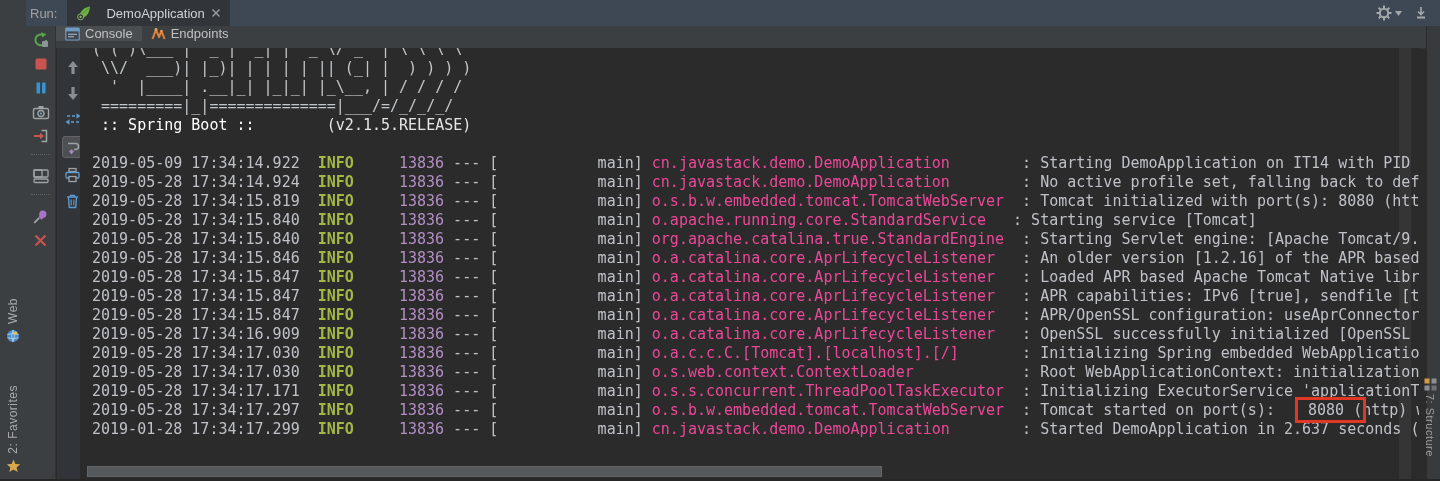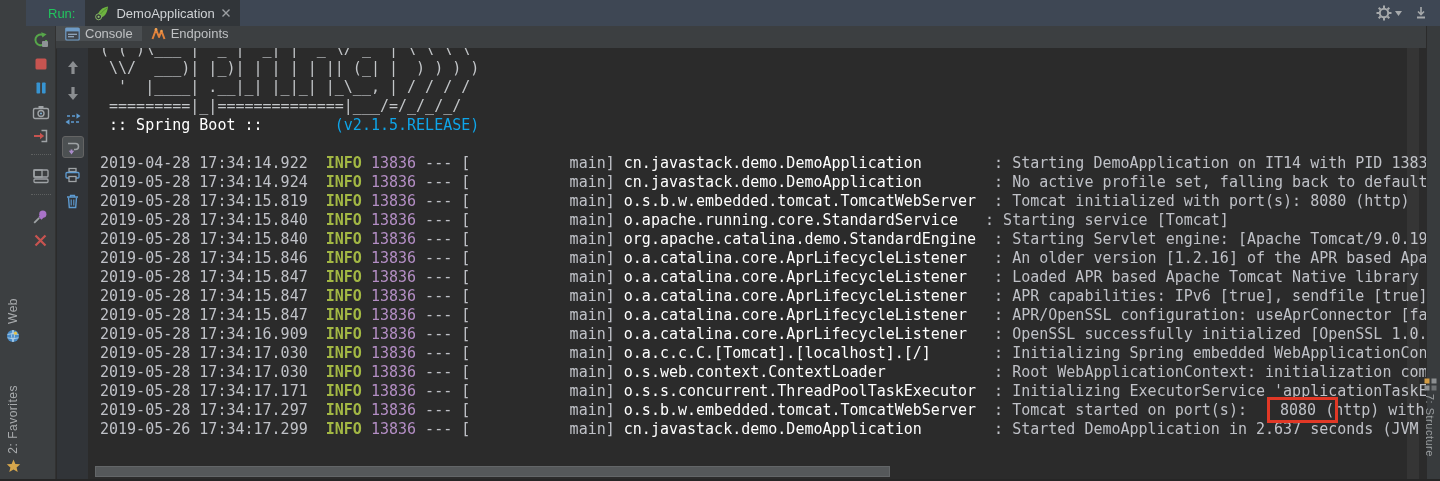--- a/index.html
+++ b/index.html
@@ -7,51 +7,51 @@
        font-family:"Liberation Sans",sans-serif;background:#2b2b2b;
        border-bottom:2px solid #262626;box-sizing:border-box;}
   
   #left-strip{position:absolute;left:0;top:0;width:26px;height:481px;background:#3c3f41;
               border-right:1px solid #323232;}
   .vstrip-btn{position:absolute;left:0;width:26px;display:flex;flex-direction:column;align-items:center;cursor:pointer;}
   .vlabel-up{writing-mode:vertical-rl;transform:rotate(180deg);color:#a8abad;font-size:12px;letter-spacing:.5px;}
   .vlabel-down{writing-mode:vertical-rl;color:#a8abad;font-size:12px;letter-spacing:.5px;}
   
   #top-bar{position:absolute;left:26px;top:0;width:1414px;height:26px;background:#3e4754;display:flex;align-items:center;}
-  #run-label{color:#22c55e;font-size:13px;margin:0 10px 0 22px;}
+  #run-label{color:#a3a3a3;font-size:13px;margin:0 10px 0 4px;}
   #run-tab{height:26px;display:flex;align-items:center;background:#313539;padding:0 9px;gap:6px;cursor:pointer;}
-  #run-tab-title{color:#cfd2d5;font-size:13px;}
+  #run-tab-title{color:#cfd2d5;font-size:13px;margin-left:8px;}
   #top-right{margin-left:auto;display:flex;align-items:center;gap:12px;padding-right:12px;}
   
   #tab-bar{position:absolute;left:56px;top:26px;width:1371px;height:22px;background:#3c3f41;
            border-bottom:1px solid #323232;display:flex;align-items:flex-start;}
   .view-tab{display:flex;align-items:center;gap:5px;padding:0 9px;font-size:13px;color:#bfc1c3;cursor:pointer;}
   .view-tab.selected{background:#4a4e51;}
   
   #run-toolbar{position:absolute;left:26px;top:26px;width:30px;height:455px;background:#3c3f41;
                border-right:1px solid #323232;display:flex;flex-direction:column;align-items:center;
                padding-top:5px;gap:6px;box-sizing:border-box;}
   
   #console-toolbar{position:absolute;left:57px;top:48px;width:31px;height:433px;background:#313438;
                    display:flex;flex-direction:column;align-items:center;padding-top:10px;gap:8px;box-sizing:border-box;}
   .tbtn{width:20px;height:18px;display:flex;align-items:center;justify-content:center;cursor:pointer;}
   .tsep{width:20px;height:6px;border-top:1px dotted #5e6060;margin-top:3px;}
   .tbtn.toggled{width:22px;height:22px;background:#4c5052;border:1px solid #646464;border-radius:3px;box-sizing:border-box;}
   
-  #console{position:absolute;left:88px;top:48px;width:1339px;height:433px;background:#2b2b2b;overflow:hidden;}
+  #console{position:absolute;left:80px;top:48px;width:1339px;height:433px;background:#2b2b2b;overflow:hidden;}
   #console-text{position:absolute;left:12px;top:-8px;font-family:"DejaVu Sans Mono",monospace;
                 font-size:15px;line-height:19px;}
   .line{height:19px;white-space:pre;}
   .fg{color:#bfc1c7;}
   .art{color:#c3c6c9;}
   .lvl{color:#a3b844;font-weight:bold;}
-  .pid{color:#b48ec5;}
-  .lgr{color:#ffffff;text-align:center;}
+  .pid{color:#b48ec5;margin-left:36px;}
+  .lgr{color:#ec4899;text-align:center;}
   .brand{color:#ffffff;}
-  .ver{color:#0ea5e9;}
+  .ver{color:#e5e5e5;}
   .hl{outline:3px solid #e13826;outline-offset:1px;margin-left:24px;}
   
   #hscroll-thumb{position:absolute;left:7px;top:418px;width:795px;height:11px;background:#55585a;
                  border:1px solid #636668;box-sizing:border-box;cursor:pointer;}
   #vscroll-thumb{position:absolute;left:1319px;top:0;width:12px;height:433px;background:rgba(255,255,255,0.05);cursor:pointer;}
   
   #right-strip{position:absolute;right:0;top:26px;width:13px;height:455px;background:#383b3d;border-left:1px solid #2b2b2b;}
   #structure-btn{position:absolute;top:352px;left:-7px;width:20px;display:flex;flex-direction:column;align-items:center;gap:3px;cursor:pointer;}
   #structure-btn .vlabel-down{font-size:11px;color:#9b9ea0;}
   svg{display:block;}
@@ -249,35 +249,35 @@
   </div>
 
   <div id="console">
     <div id="console-text">
         <div class="line"><span class="art">( ( )\___ | '_ | '_| | '_ \/ _` | \ \ \ \</span></div>
         <div class="line"><span class="art"> \\/  ___)| |_)| | | | | || (_| |  ) ) ) )</span></div>
         <div class="line"><span class="art">  '  |____| .__|_| |_|_| |_\__, | / / / /</span></div>
         <div class="line"><span class="art"> =========|_|==============|___/=/_/_/_/</span></div>
         <div class="line"><span class="brand"> :: Spring Boot ::</span><span class="art">        </span><span class="ver">(v2.1.5.RELEASE)</span></div>
         <div class="line"><span class="fg"> </span></div>
-        <div class="line"><span class="fg">2019-04-28 17:34:14.922</span><span class="lvl">  INFO</span><span class="pid"> 13836</span><span class="fg"> --- [</span><span class="fg">           main] </span><span class="lgr">cn.javastack.demo.DemoApplication       </span><span class="fg"> : </span><span class="fg">Starting DemoApplication on IT14 with PID 13836 (</span></div>
+        <div class="line"><span class="fg">2019-05-09 17:34:14.922</span><span class="lvl">  INFO</span><span class="pid"> 13836</span><span class="fg"> --- [</span><span class="fg">           main] </span><span class="lgr">cn.javastack.demo.DemoApplication       </span><span class="fg"> : </span><span class="fg">Starting DemoApplication on IT14 with PID 13836 (</span></div>
         <div class="line"><span class="fg">2019-05-28 17:34:14.924</span><span class="lvl">  INFO</span><span class="pid"> 13836</span><span class="fg"> --- [</span><span class="fg">           main] </span><span class="lgr">cn.javastack.demo.DemoApplication       </span><span class="fg"> : </span><span class="fg">No active profile set, falling back to default profiles: default</span></div>
         <div class="line"><span class="fg">2019-05-28 17:34:15.819</span><span class="lvl">  INFO</span><span class="pid"> 13836</span><span class="fg"> --- [</span><span class="fg">           main] </span><span class="lgr">o.s.b.w.embedded.tomcat.TomcatWebServer </span><span class="fg"> : </span><span class="fg">Tomcat initialized with port(s): 8080 (http)</span></div>
         <div class="line"><span class="fg">2019-05-28 17:34:15.840</span><span class="lvl">  INFO</span><span class="pid"> 13836</span><span class="fg"> --- [</span><span class="fg">           main] </span><span class="lgr">o.apache.running.core.StandardService  </span><span class="fg"> : </span><span class="fg">Starting service [Tomcat]</span></div>
-        <div class="line"><span class="fg">2019-05-28 17:34:15.840</span><span class="lvl">  INFO</span><span class="pid"> 13836</span><span class="fg"> --- [</span><span class="fg">           main] </span><span class="lgr">org.apache.catalina.demo.StandardEngine </span><span class="fg"> : </span><span class="fg">Starting Servlet engine: [Apache Tomcat/9.0.19]</span></div>
+        <div class="line"><span class="fg">2019-05-28 17:34:15.840</span><span class="lvl">  INFO</span><span class="pid"> 13836</span><span class="fg"> --- [</span><span class="fg">           main] </span><span class="lgr">org.apache.catalina.true.StandardEngine </span><span class="fg"> : </span><span class="fg">Starting Servlet engine: [Apache Tomcat/9.0.19]</span></div>
         <div class="line"><span class="fg">2019-05-28 17:34:15.846</span><span class="lvl">  INFO</span><span class="pid"> 13836</span><span class="fg"> --- [</span><span class="fg">           main] </span><span class="lgr">o.a.catalina.core.AprLifecycleListener  </span><span class="fg"> : </span><span class="fg">An older version [1.2.16] of the APR based Apache Tomcat Native</span></div>
         <div class="line"><span class="fg">2019-05-28 17:34:15.847</span><span class="lvl">  INFO</span><span class="pid"> 13836</span><span class="fg"> --- [</span><span class="fg">           main] </span><span class="lgr">o.a.catalina.core.AprLifecycleListener  </span><span class="fg"> : </span><span class="fg">Loaded APR based Apache Tomcat Native library [1.2.21]</span></div>
         <div class="line"><span class="fg">2019-05-28 17:34:15.847</span><span class="lvl">  INFO</span><span class="pid"> 13836</span><span class="fg"> --- [</span><span class="fg">           main] </span><span class="lgr">o.a.catalina.core.AprLifecycleListener  </span><span class="fg"> : </span><span class="fg">APR capabilities: IPv6 [true], sendfile [true], accept filters</span></div>
         <div class="line"><span class="fg">2019-05-28 17:34:15.847</span><span class="lvl">  INFO</span><span class="pid"> 13836</span><span class="fg"> --- [</span><span class="fg">           main] </span><span class="lgr">o.a.catalina.core.AprLifecycleListener  </span><span class="fg"> : </span><span class="fg">APR/OpenSSL configuration: useAprConnector [false], useOpenSSL</span></div>
         <div class="line"><span class="fg">2019-05-28 17:34:16.909</span><span class="lvl">  INFO</span><span class="pid"> 13836</span><span class="fg"> --- [</span><span class="fg">           main] </span><span class="lgr">o.a.catalina.core.AprLifecycleListener  </span><span class="fg"> : </span><span class="fg">OpenSSL successfully initialized [OpenSSL 1.0.2r]</span></div>
         <div class="line"><span class="fg">2019-05-28 17:34:17.030</span><span class="lvl">  INFO</span><span class="pid"> 13836</span><span class="fg"> --- [</span><span class="fg">           main] </span><span class="lgr">o.a.c.c.C.[Tomcat].[localhost].[/]      </span><span class="fg"> : </span><span class="fg">Initializing Spring embedded WebApplicationContext</span></div>
         <div class="line"><span class="fg">2019-05-28 17:34:17.030</span><span class="lvl">  INFO</span><span class="pid"> 13836</span><span class="fg"> --- [</span><span class="fg">           main] </span><span class="lgr">o.s.web.context.ContextLoader           </span><span class="fg"> : </span><span class="fg">Root WebApplicationContext: initialization completed in 2066 ms</span></div>
         <div class="line"><span class="fg">2019-05-28 17:34:17.171</span><span class="lvl">  INFO</span><span class="pid"> 13836</span><span class="fg"> --- [</span><span class="fg">           main] </span><span class="lgr">o.s.s.concurrent.ThreadPoolTaskExecutor </span><span class="fg"> : </span><span class="fg">Initializing ExecutorService 'applicationTaskExecutor'</span></div>
         <div class="line"><span class="fg">2019-05-28 17:34:17.297</span><span class="lvl">  INFO</span><span class="pid"> 13836</span><span class="fg"> --- [</span><span class="fg">           main] </span><span class="lgr">o.s.b.w.embedded.tomcat.TomcatWebServer </span><span class="fg"> : </span><span class="fg">Tomcat started on port(s):</span><span class="fg hl"> 8080 (</span><span class="fg">http) with context path ''</span></div>
-        <div class="line"><span class="fg">2019-05-26 17:34:17.299</span><span class="lvl">  INFO</span><span class="pid"> 13836</span><span class="fg"> --- [</span><span class="fg">           main] </span><span class="lgr">cn.javastack.demo.DemoApplication       </span><span class="fg"> : </span><span class="fg">Started DemoApplication in 2.637 seconds (JVM running for 3.356)</span></div>
+        <div class="line"><span class="fg">2019-01-28 17:34:17.299</span><span class="lvl">  INFO</span><span class="pid"> 13836</span><span class="fg"> --- [</span><span class="fg">           main] </span><span class="lgr">cn.javastack.demo.DemoApplication       </span><span class="fg"> : </span><span class="fg">Started DemoApplication in 2.637 seconds (JVM running for 3.356)</span></div>
       </div>
     <div id="vscroll-thumb"></div>
     <div id="hscroll-thumb"></div>
   </div>
 
   <div id="right-strip">
     <div id="structure-btn">
       <span>
         <svg width="13" height="13" viewBox="0 0 13 13">
           <rect x="0.5" y="0.5" width="5" height="5" fill="#d29b43"></rect>

